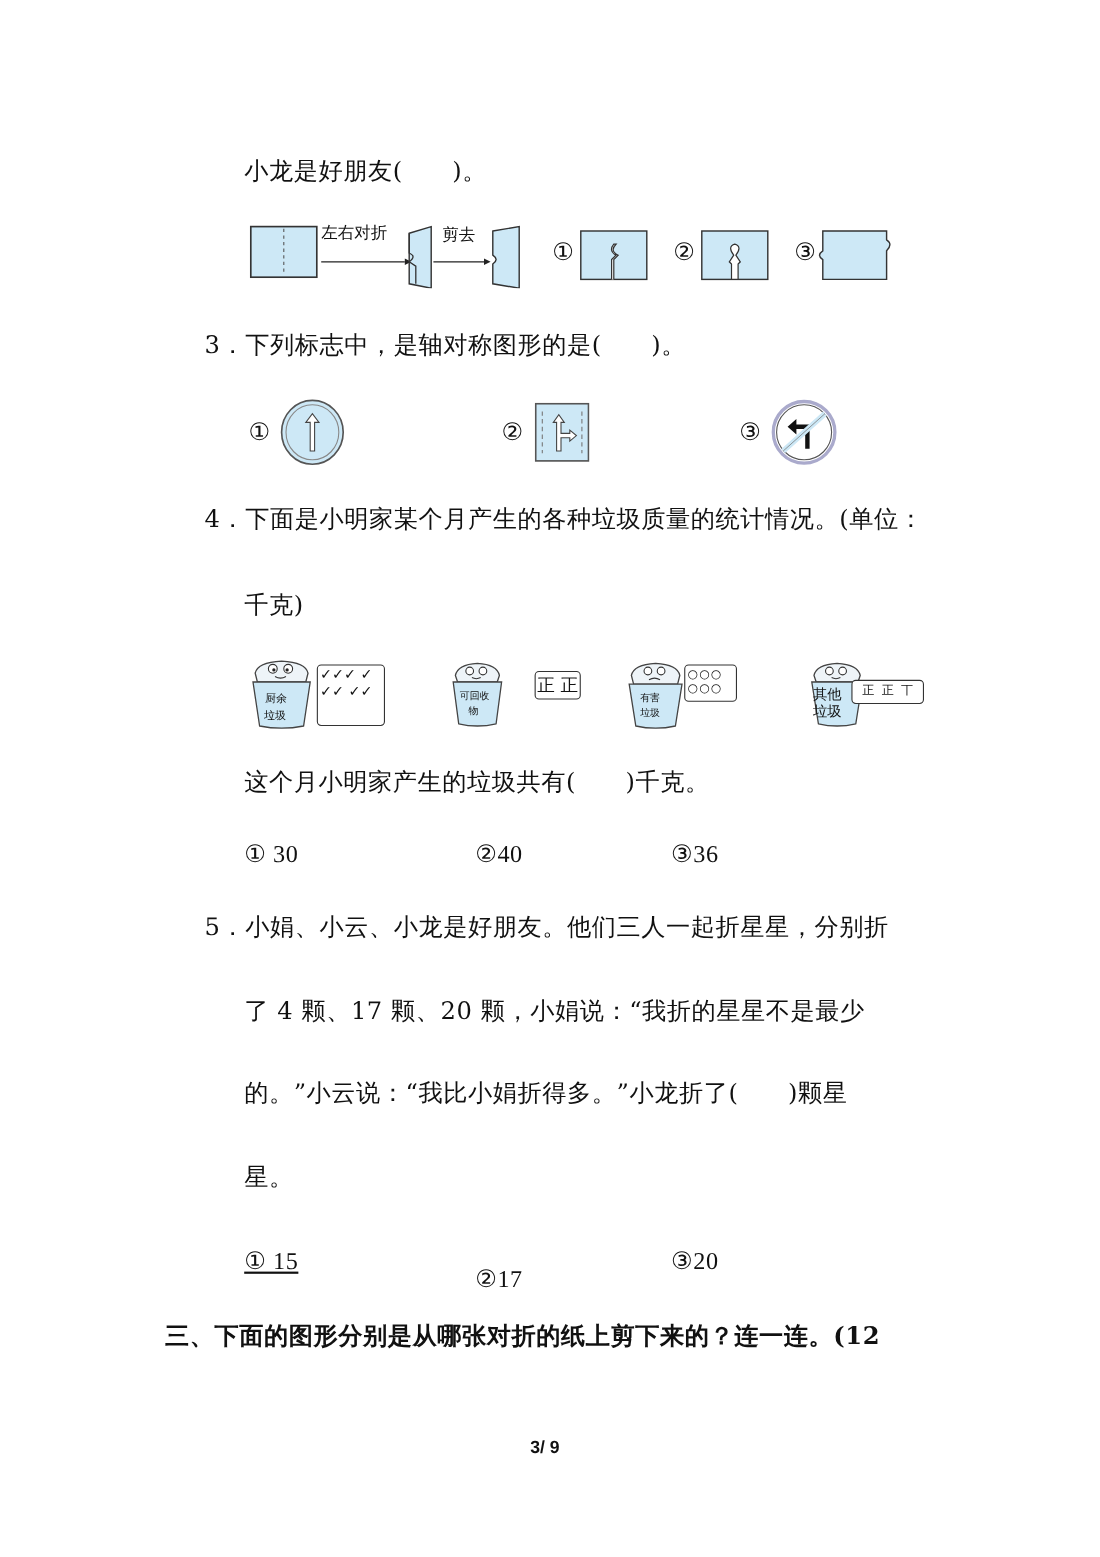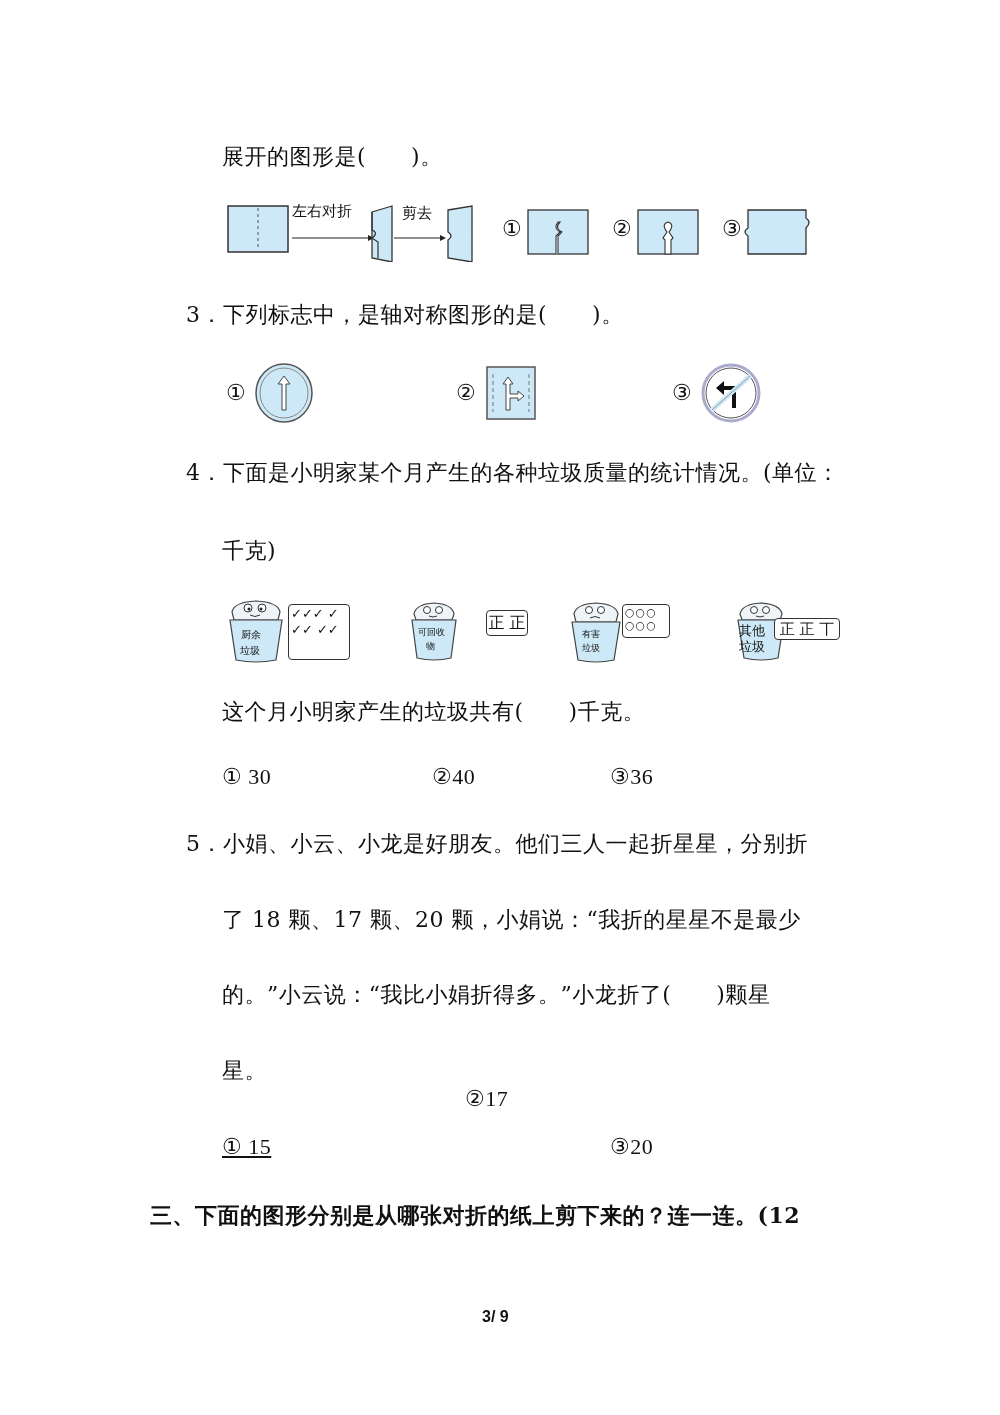--- a/index.html
+++ b/index.html
@@ -8,21 +8,21 @@
   .t { position: absolute; font-size: 22px; line-height: 30px; white-space: nowrap; letter-spacing: 0.5px; }
   .abs { position: absolute; }
   .num { font-family: "Liberation Serif", serif; }
   .bubble { position: absolute; background: #fff; border: 1.5px solid #333; border-radius: 4px;
             font-family: "DejaVu Serif", serif; color: #111; }
   .pagenum { position: absolute; font-family: "Liberation Sans", sans-serif; font-weight: bold; font-size: 16px; }
 </style>
 </head>
 <body>
 
-<div class="t" style="left:222px; top:142px;">展开的图形是(　　)。</div>
+<div class="t" style="left:222px; top:142px;">小龙是好朋友(　　)。</div>
 
 <div class="abs" style="left:226px; top:202px; width:600px; height:60px;">
   <svg width="600" height="60" viewBox="0 0 600 60">
 
     <rect x="2" y="4" width="60" height="46" fill="#cde8f6" stroke="#333" stroke-width="1.5"></rect>
     <line x1="32" y1="6" x2="32" y2="48" stroke="#555" stroke-dasharray="3,3" stroke-width="1"></line>
 
     <line x1="66" y1="36" x2="142" y2="36" stroke="#222" stroke-width="1.2"></line>
     <polygon points="142,33 148,36 142,39" fill="#222"></polygon>
 
@@ -119,31 +119,31 @@
 
   <svg class="abs" style="left:508px; top:2px;" width="54" height="62">
     <path d="M6 14 Q8 4 27 3 Q46 4 48 14 L46 20 L8 20 Z" fill="#eef4f8" stroke="#444" stroke-width="1.2"></path>
     <circle cx="20" cy="10" r="3.5" fill="#fff" stroke="#333"></circle>
       <circle cx="32" cy="10" r="3.5" fill="#fff" stroke="#333"></circle>
     <path d="M22 16 Q26 18 30 16" fill="none" stroke="#333"></path>
     <path d="M4 20 L50 20 L44 58 Q27 62 10 58 Z" fill="#cde8f6" stroke="#444" stroke-width="1.2"></path>
   </svg>
   <span class="abs" style="left:513px; top:24px; font-size:13px;">其他</span>
   <span class="abs" style="left:513px; top:40px; font-size:13px;">垃圾</span>
-  <div class="bubble" style="left:548px; top:20px; width:64px; height:20px; font-size:15px; line-height:20px; text-align:center;">正 正 丅</div>
+  <div class="bubble" style="left:548px; top:20px; width:64px; height:20px; font-size:11px; line-height:20px; text-align:center;font-family:Liberation Mono, monospace;">正 正 丅</div>
 </div>
 
 <div class="t" style="left:222px; top:697px;">这个月小明家产生的垃圾共有(　　)千克。</div>
 <div class="t num" style="left:222px; top:762px;">① 30</div>
 <div class="t num" style="left:432px; top:762px;">②40</div>
 <div class="t num" style="left:610px; top:762px;">③36</div>
 
 <div class="t" style="left:186px; top:829px;">5．小娟、小云、小龙是好朋友。他们三人一起折星星，分别折</div>
-<div class="t" style="left:222px; top:905px;">了 18 颗、17 颗、20 颗，小娟说：“我折的星星不是最少</div>
+<div class="t" style="left:222px; top:905px;">了 4 颗、17 颗、20 颗，小娟说：“我折的星星不是最少</div>
 <div class="t" style="left:222px; top:980px;">的。”小云说：“我比小娟折得多。”小龙折了(　　)颗星</div>
 <div class="t" style="left:222px; top:1056px;">星。</div>
 <div class="t num" style="left:222px; top:1132px;text-decoration:underline;">① 15</div>
-<div class="t num" style="left:432px; top:1084px;margin-left:33px;">②17</div>
+<div class="t num" style="left:432px; top:1148px;">②17</div>
 <div class="t num" style="left:610px; top:1132px;">③20</div>
 
 <div class="t" style="left:150px; top:1200px;font-weight:bold;">三、下面的图形分别是从哪张对折的纸上剪下来的？连一连。(12</div>
 
 <div class="pagenum" style="left:482px; top:1308px;">3/ 9</div>
 
 </body></html>

